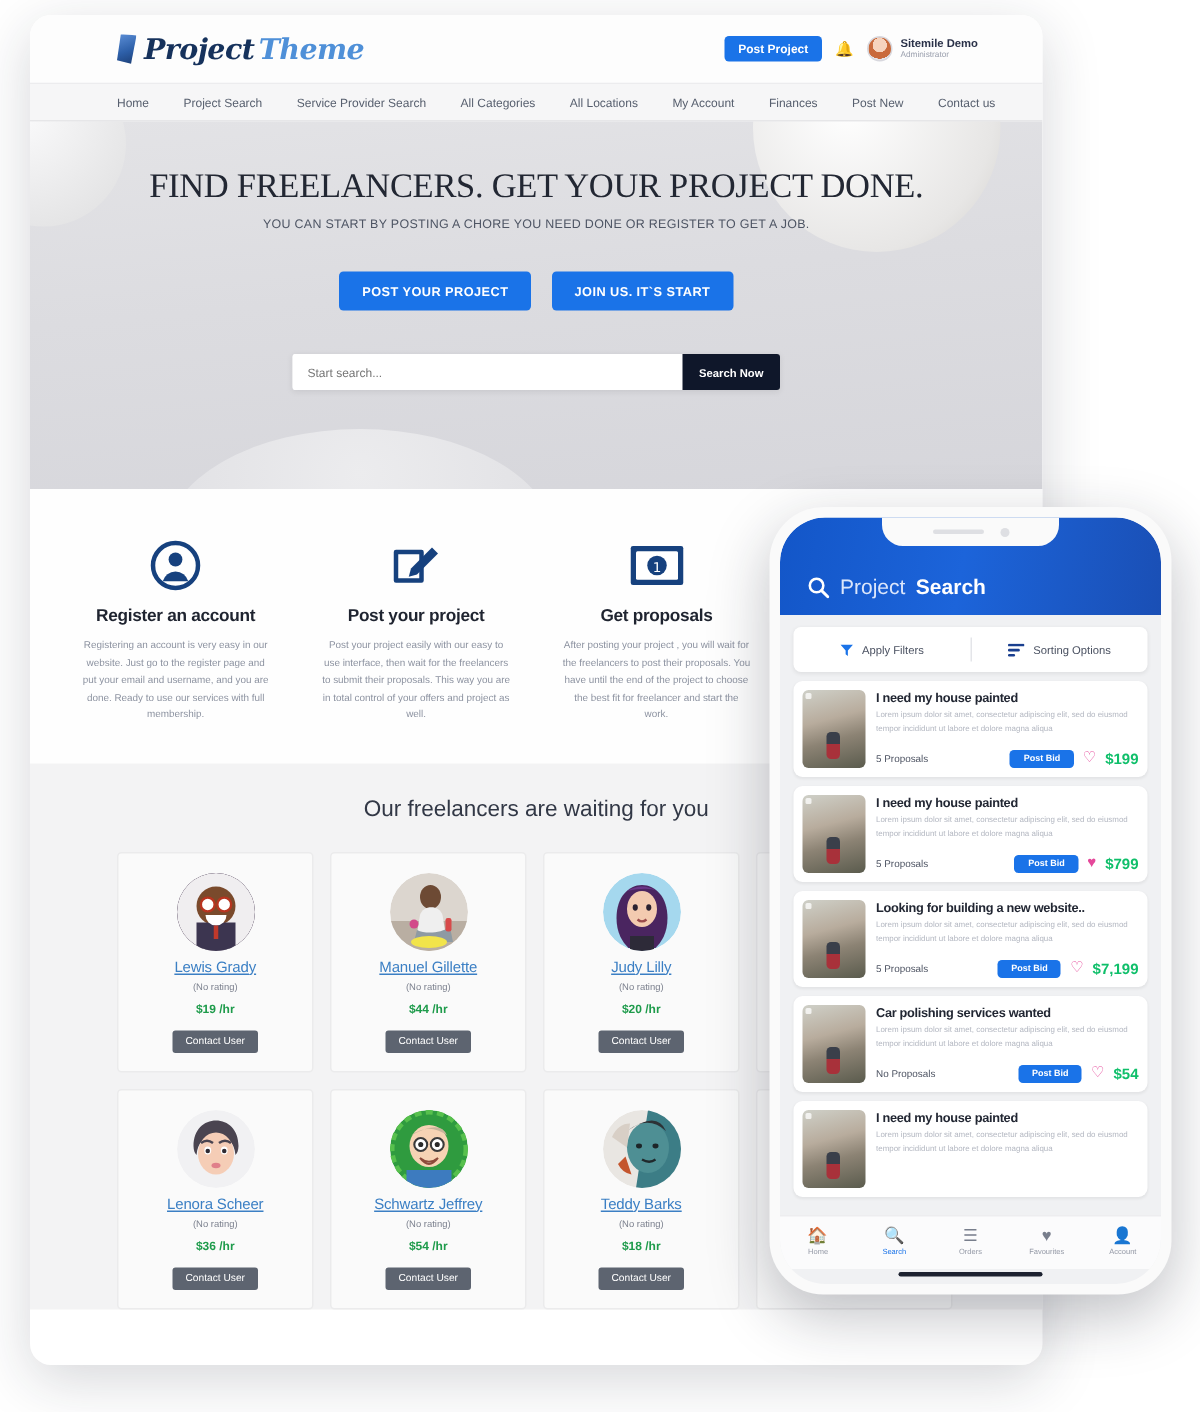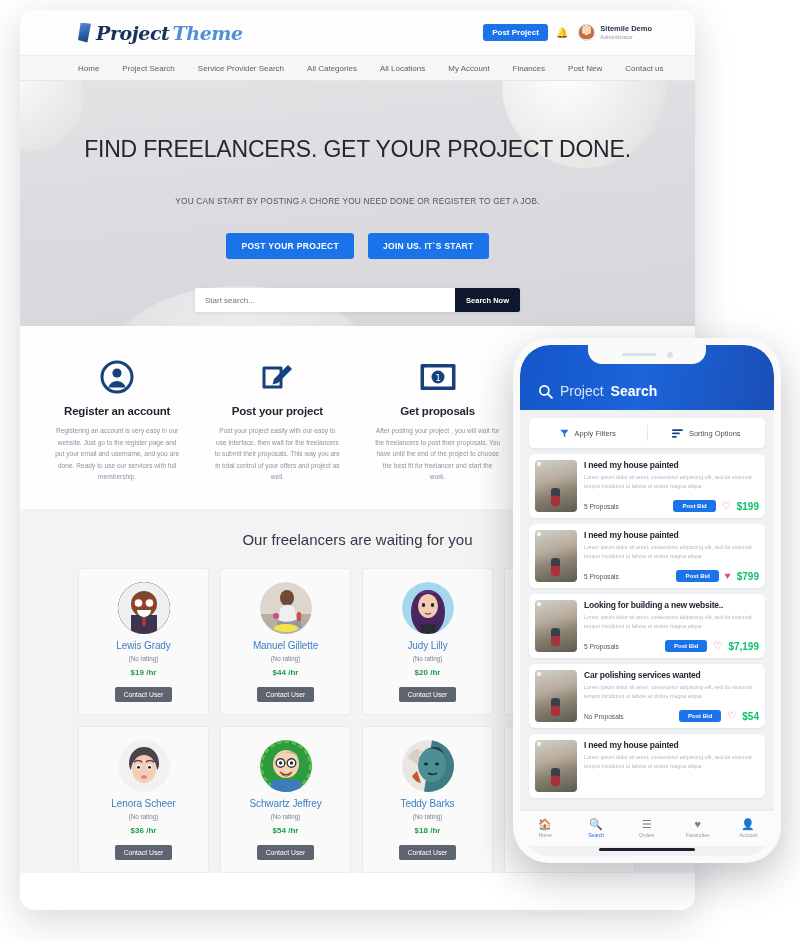--- a/index.html
+++ b/index.html
@@ -95,27 +95,27 @@
   .blob2 {
     width: 165px; height: 165px; right: 28px; top: -78px;
     background: radial-gradient(circle at 38% 42%, #ffffff, #e7e6e5 70%, #cfcdc9);
   }
   .blob3 {
     width: 260px; height: 150px; left: 90px; bottom: -110px;
     background: radial-gradient(ellipse at 50% 20%, #ececee, #dddde1);
   }
   .hero h1 {
     position: relative; z-index: 2;
-    margin-top: 55px;
+    margin-top: 30px;
     font-size: 23px; font-weight: 400;
-    color: #222733; letter-spacing: -0.2px; text-align: center;
+    color: #222733; letter-spacing: -0.2px; text-align: center; font-family: Liberation Serif, serif;
   }
   .hero p.sub {
     position: relative; z-index: 2;
-    margin-top: 33px;
+    margin-top: 7px;
     font-size: 8.3px; color: #4e5564; letter-spacing: 0.2px; text-align: center;
   }
   .cta-row {
     position: relative; z-index: 2;
     margin-top: 27px; display: flex; gap: 14px;
   }
   .cta {
     background: #1a73e8; color: #fff;
     font-size: 8.5px; font-weight: 700; letter-spacing: 0.3px;
     padding: 8px 15px; border-radius: 3px; border: none; cursor: pointer;
@@ -179,20 +179,21 @@
     padding: 13px 6px 12px;
     text-align: center;
   }
   .fav {
     width: 52px; height: 52px; border-radius: 50%;
     margin: 0 auto 6px; overflow: hidden; position: relative;
   }
   .fname {
     font-size: 10px; color: #3b7fc4; font-weight: 400; letter-spacing: -0.1px;
     cursor: pointer;
+    text-decoration: underline;
   }
   .frate { font-size: 6.3px; color: #7d828f; margin-top: 4px; }
   .fprice { font-size: 8px; color: #1e9b4b; font-weight: 700; margin-top: 6px; }
   .fbtn {
     margin-top: 10px; display: inline-block;
     background: #5d6470; color: #fff;
     font-size: 6.8px; padding: 4px 9px; border-radius: 2px;
     border: none; cursor: pointer;
   }
 

